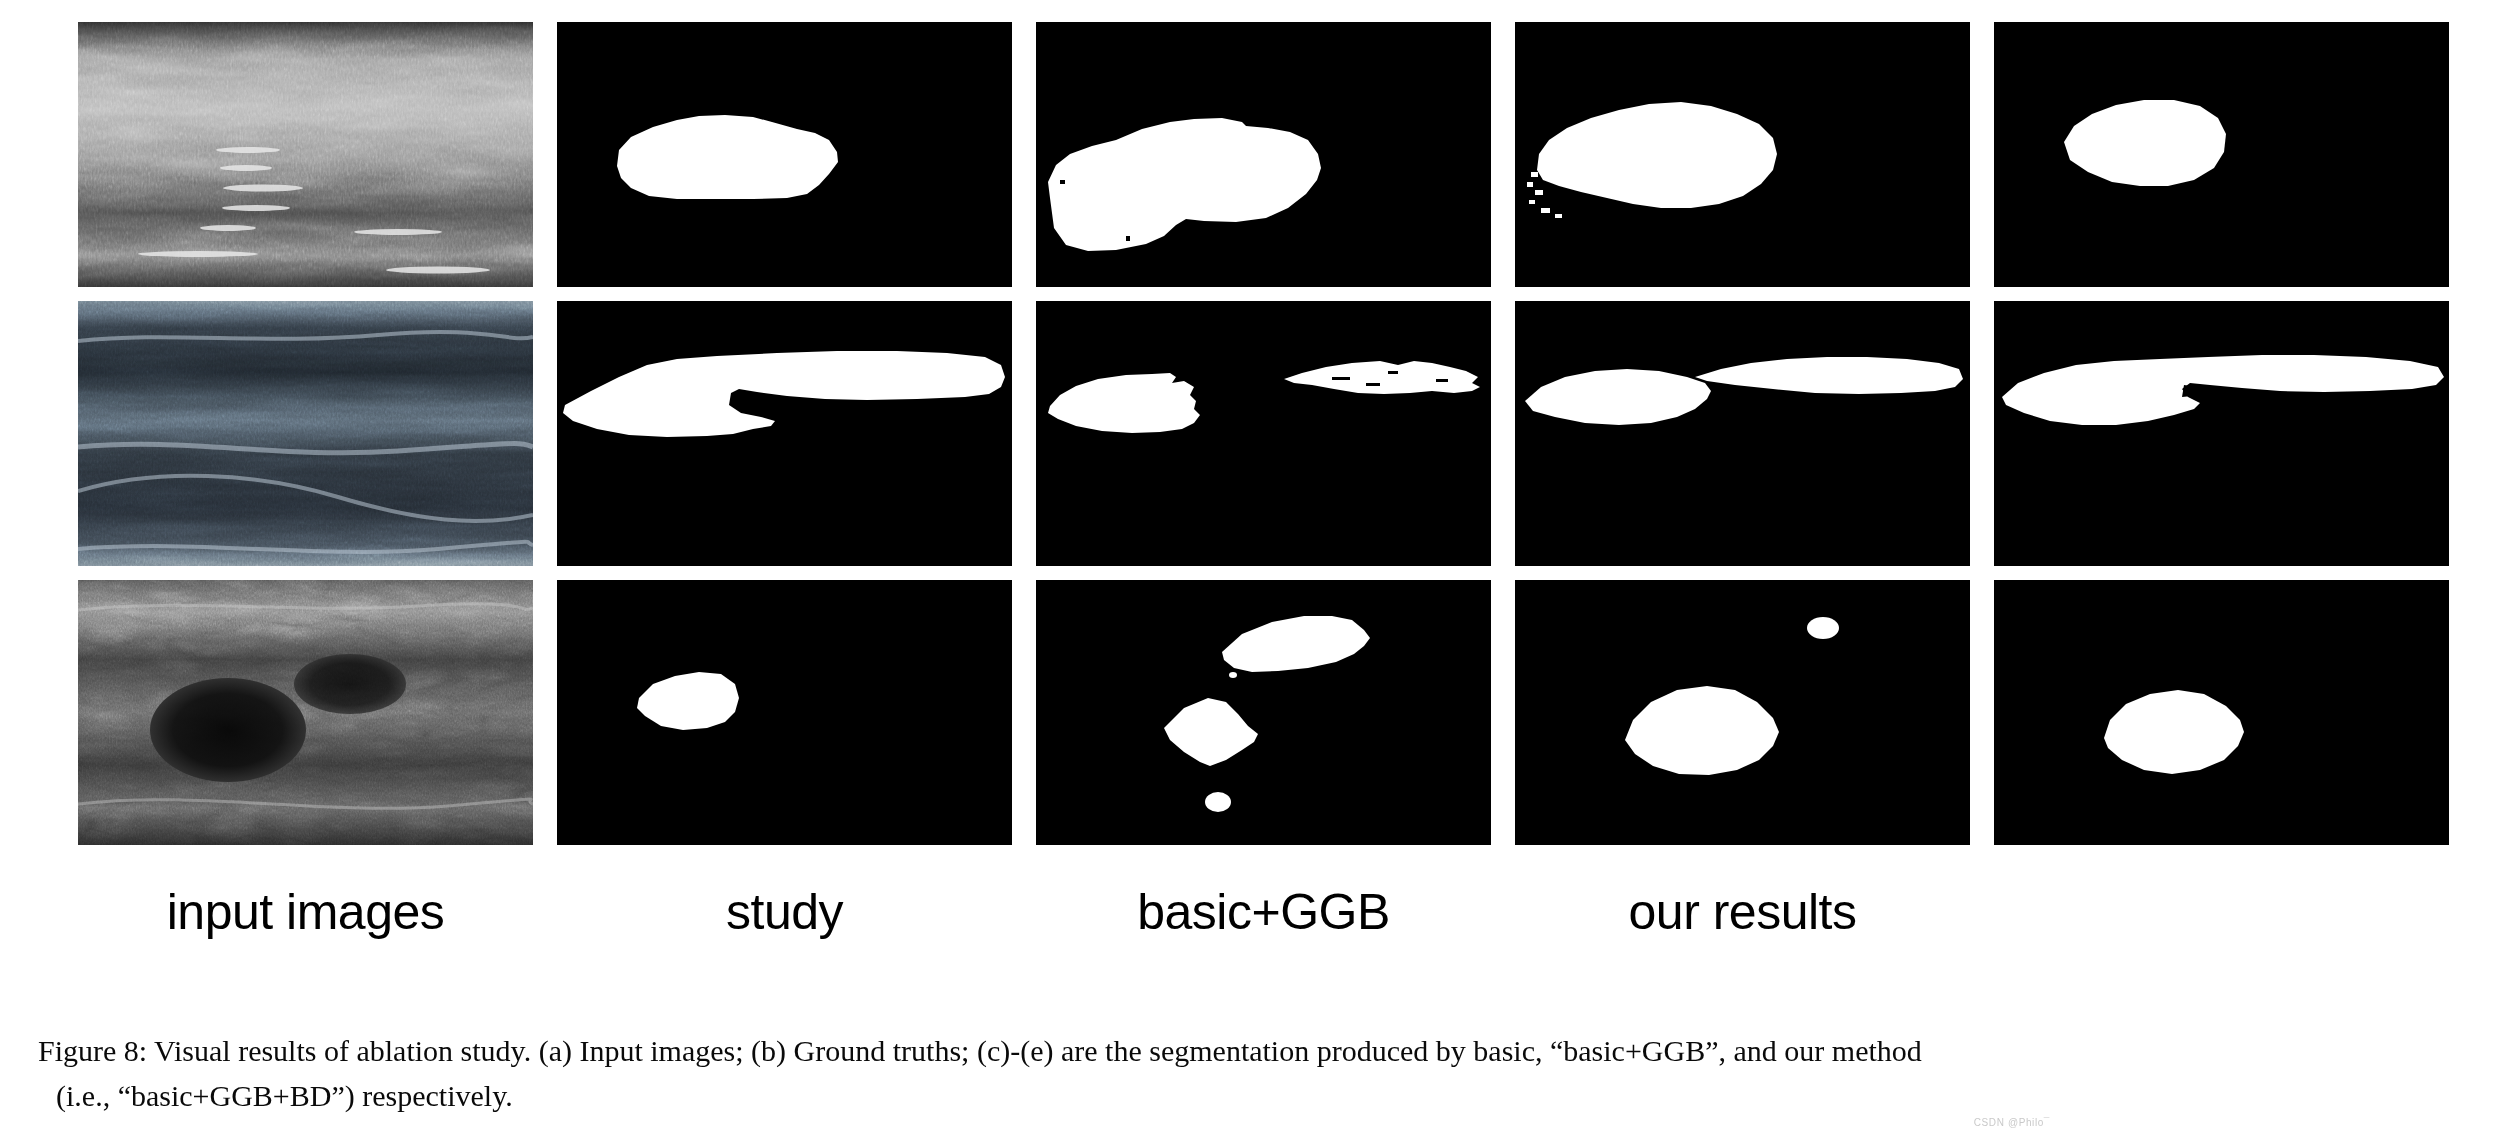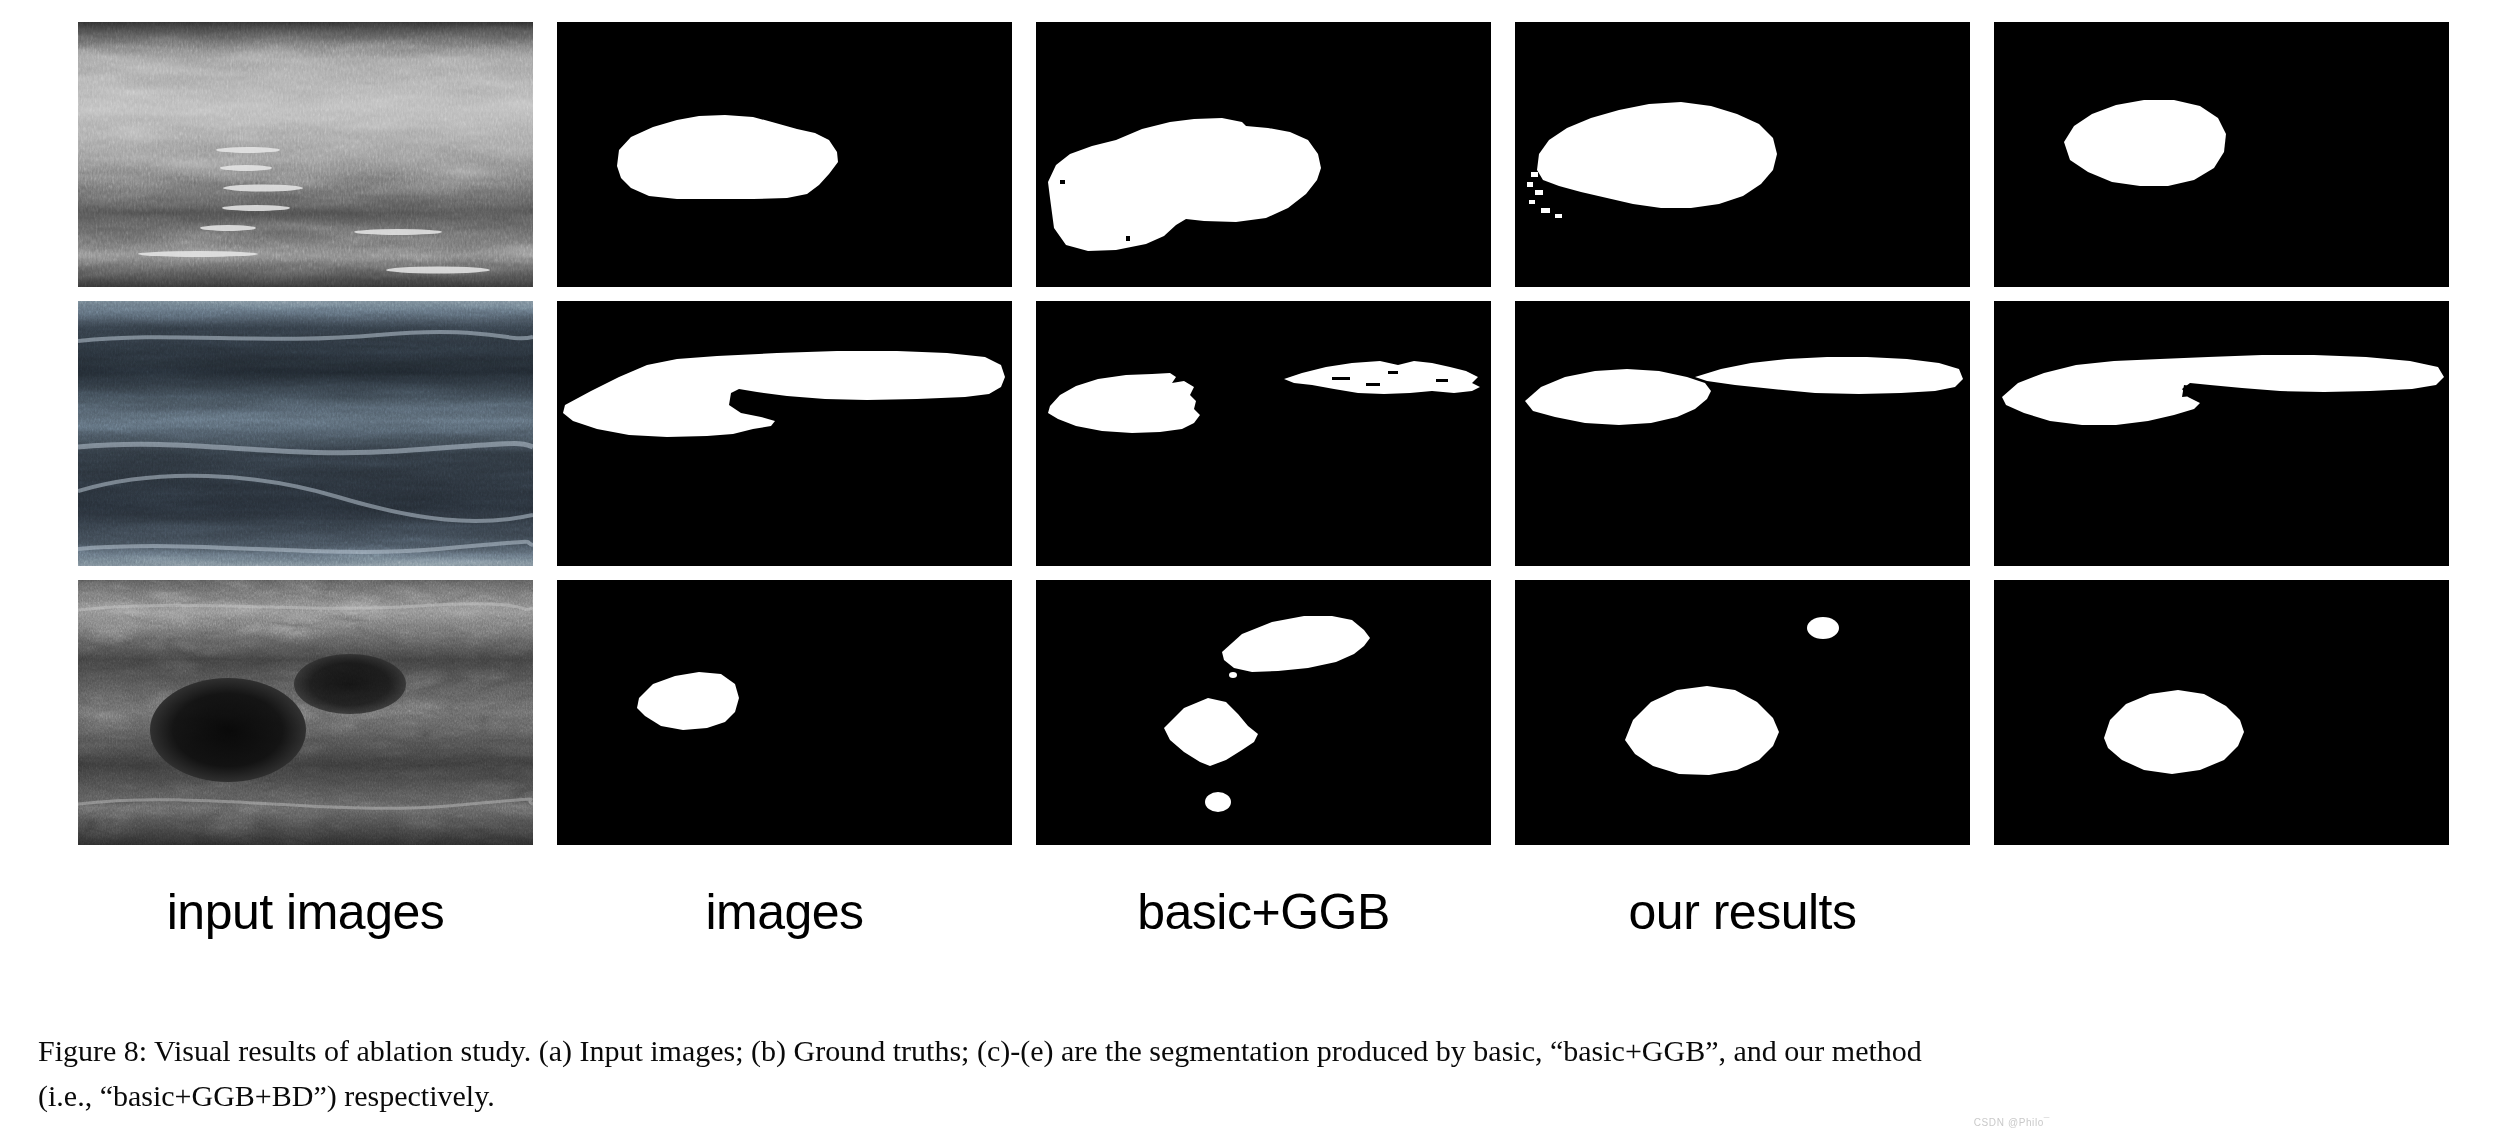--- a/index.html
+++ b/index.html
@@ -41,21 +41,21 @@
     white-space:nowrap;
   }
 
   
   .caption{
     position:absolute;left:38px;top:1028px;width:2450px;
     font-family:"Liberation Serif",serif;
     font-size:30px;line-height:45px;color:#0a0a0a;
     text-align:left;
   }
-  .caption .line2{display:block;}
+  .caption .line2{display:block;margin-left:18px;}
 
   
   .watermark{
     position:absolute;right:18px;bottom:9px;
     font-family:"Liberation Sans",sans-serif;
     font-size:10px;color:#c9c9c9;letter-spacing:0.6px;
     user-select:none;
   }
 </style>
 </head>
@@ -285,21 +285,21 @@
       <svg viewBox="0 0 455 265">
         <rect width="455" height="265" fill="#000"></rect>
         <path fill="#fff" d="M110 158 L116 140 L132 124 L156 114 L184 110 L210 114 L232 126 L246 140 L250 152 L244 166 L230 180 L206 190 L178 194 L150 190 L128 180 L114 168 Z"></path>
       </svg>
     </div>
 
   </div>
 
   <div class="labels">
     <div class="collabel">input images</div>
-    <div class="collabel">images</div>
+    <div class="collabel">study</div>
     <div class="collabel">basic+GGB</div>
     <div class="collabel">our results</div>
   </div>
 
   <div class="caption">
     <span>Figure 8: Visual results of ablation study. (a) Input images; (b) Ground truths; (c)-(e) are the segmentation produced by basic, “basic+GGB”, and our method</span>
     <span class="line2">(i.e., “basic+GGB+BD”) respectively.</span>
   </div>
 
   <div class="watermark">CSDN @Philo¯</div>

